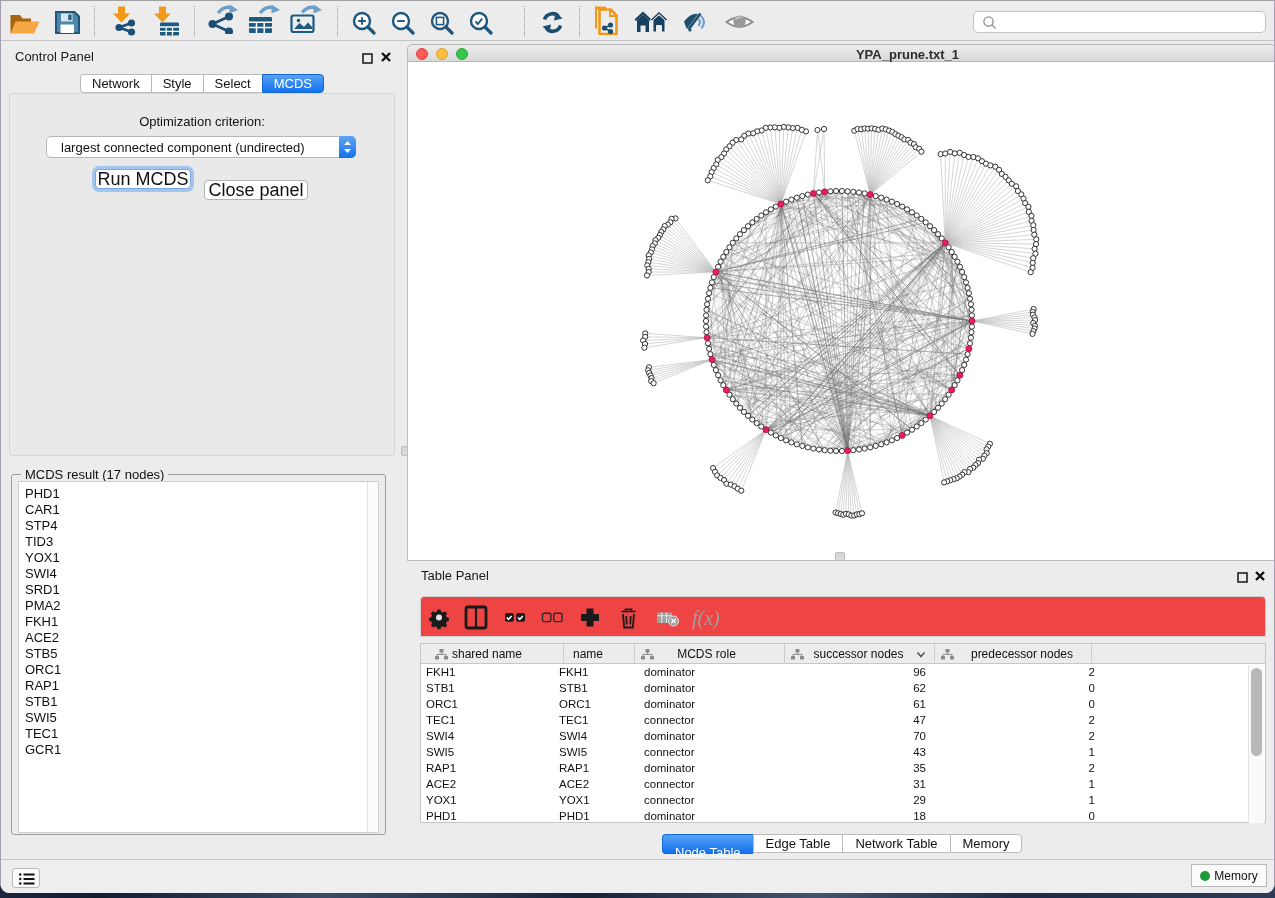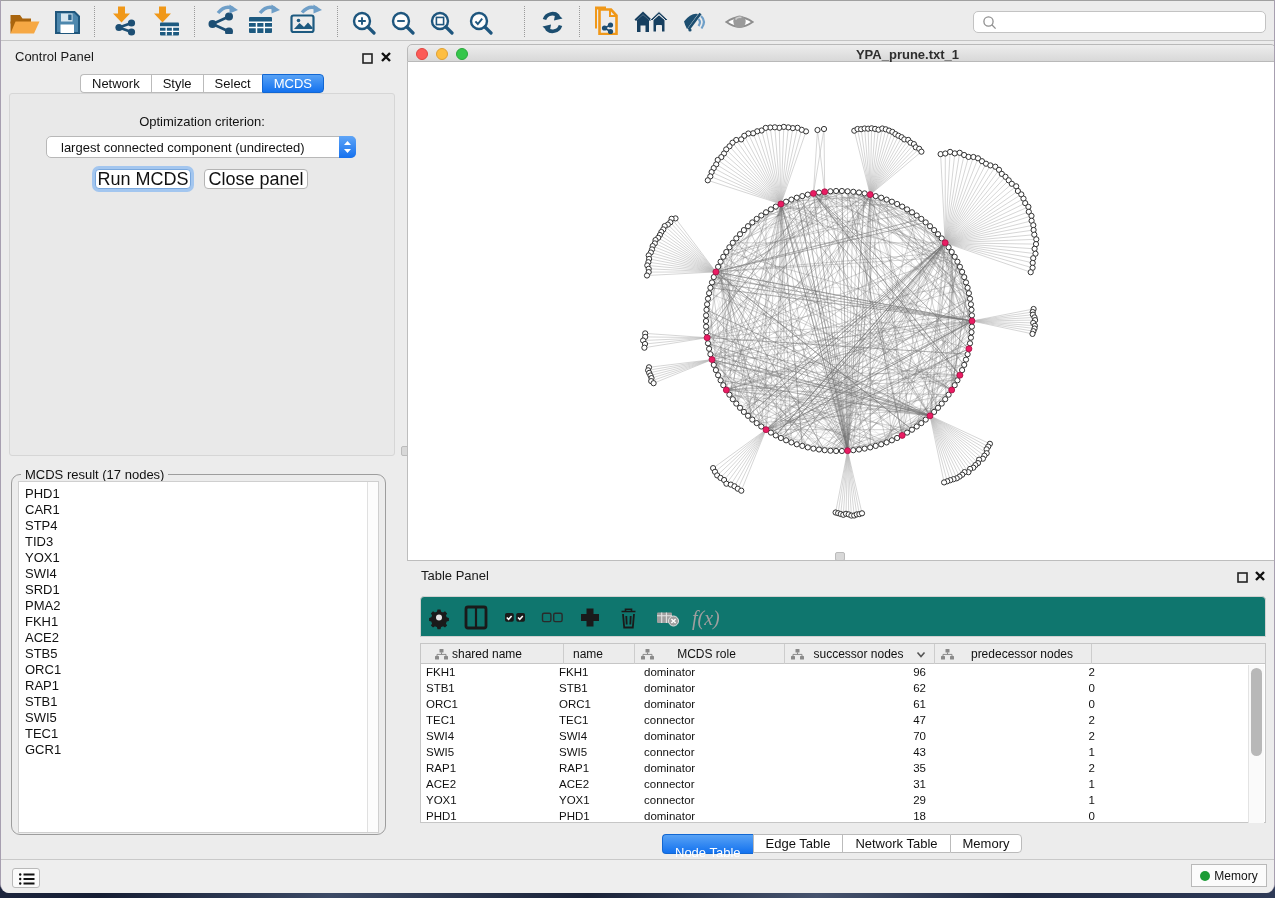--- a/index.html
+++ b/index.html
@@ -22,39 +22,39 @@
 .tab:first-child{border-radius:4px 0 0 4px}
 .tab:last-child{border-radius:0 4px 4px 0;border-right:1px solid #bbb}
 .tab.sel{background:linear-gradient(#58a2f5,#1372ef);border-color:#1267d2;color:#fff}
 #cppane{position:absolute;left:8px;top:51px;width:386px;height:363px;background:#e9e9e9;border:1px solid #d6d6d6;border-radius:3px}
 #optlab{position:absolute;left:0;top:72px;width:402px;text-align:center;font-size:13px;color:#111}
 #combo{position:absolute;left:45px;top:94px;width:310px;height:22px;background:#fff;border:1px solid #b8b8b8;border-radius:5px;font-size:13px;color:#111;line-height:20px}
 #combo .txt{position:absolute;left:14px;top:1px}
 #combo .step{position:absolute;right:-1px;top:-1px;width:17px;height:22px;border-radius:0 5px 5px 0;background:linear-gradient(#5fa5f7,#1470ee)}
 .btn{position:absolute;height:20px;background:#fff;border:1px solid #b4b4b4;border-radius:4px;font-size:18px;color:#111;text-align:center;line-height:18px}
 #runbtn{left:94px;top:127px;width:96px;box-shadow:0 0 0 3px #a3c6ef;border-color:#7aa8dd}
-#closebtn{left:203px;top:127px;width:104px}
-#mcdsbox{position:absolute;left:10px;top:432px;width:375px;height:361px;border:1px solid #9d9d9d;border-radius:9px}
+#closebtn{left:203px;top:138px;width:104px}
+#mcdsbox{position:absolute;left:10px;top:432px;width:375px;height:361px;border:1px solid #9d9d9d;border-radius:3px}
 #mcdsbox .legend{position:absolute;left:9px;top:-8px;background:#ececec;padding:0 4px;font-size:13px;color:#111}
 #mcdslist{position:absolute;left:6px;top:6px;width:361px;height:352px;background:#fff;border:1px solid #cfcfcf;font-size:13px;color:#111;padding-top:4px}
 #mcdslist .sb{position:absolute;right:0;top:0;width:11px;height:100%;background:#fcfcfc;border-left:1px solid #e0e0e0}
 #mcdslist div.it{padding-left:6px;height:16px;line-height:16px}
 
 #net{position:absolute;left:406px;top:44px;width:869px;height:517px}
 #nettitle{position:absolute;left:0;top:0;width:869px;height:18px;background:linear-gradient(#ededed,#d8d8d8);border:1px solid #b9b9b9;border-radius:5px 5px 0 0;}
 #nettitle .t{position:absolute;left:66px;width:100%;text-align:center;top:2px;font-size:13px;font-weight:bold;color:#2e2e2e}
 .tl{position:absolute;top:3px;width:12px;height:12px;border-radius:50%}
 #netcanvas{position:absolute;left:0;top:18px;width:869px;height:499px;background:#fff;border:1px solid #bdbdbd;border-top:none}
 #vsplit{position:absolute;left:402px;top:42px;width:4px;height:820px;background:#ececec}
 #vsplit .knob{position:absolute;left:-2px;top:404px;width:9px;height:10px;background:#d8d8d8;border:1px solid #bbb;border-radius:2px}
 #hknob{position:absolute;left:834px;top:552px;width:10px;height:9px;background:#d8d8d8;border:1px solid #bbb;border-radius:2px}
 
 #tp{position:absolute;left:406px;top:561px;width:869px;height:301px;background:#ececec}
 #tp .hdr{position:absolute;left:14px;top:7px;font-size:13px;color:#1a1a1a}
-#tptool{position:absolute;left:13px;top:35px;width:846px;height:41px;background:#0f766e;border:1px solid #d0d0d0;border-radius:4px 4px 0 0}
+#tptool{position:absolute;left:13px;top:35px;width:846px;height:41px;background:#ef4444;border:1px solid #d0d0d0;border-radius:4px 4px 0 0}
 #tbl{position:absolute;left:13px;top:82px;width:846px;height:180px;background:#fff;border:1px solid #c6c6c6}
 #thead{position:absolute;left:0;top:0;width:844px;height:20px;background:#ececec;border-bottom:1px solid #c6c6c6;font-size:12px;color:#111}
 .th{position:absolute;top:0;height:20px;border-right:1px solid #cdcdcd;}
 .th .lab{position:absolute;width:100%;text-align:center;top:3px}
 #tbody{position:absolute;left:0;top:20px;width:844px;height:160px;overflow:hidden;font-size:11.5px;color:#111}
 .tr{position:absolute;left:0;width:100%;height:16px;line-height:16px}
 .td{position:absolute;top:0;height:16px}
 #tsb{position:absolute;right:1px;top:21px;width:16px;height:158px;background:#fafafa;border-left:1px solid #e3e3e3}
 #tsb .thumb{position:absolute;left:2px;top:3px;width:11px;height:88px;background:#b8b8b8;border-radius:6px}
 #tptabs{position:absolute;left:255px;top:273px;height:19px;display:flex;font-size:13px}

